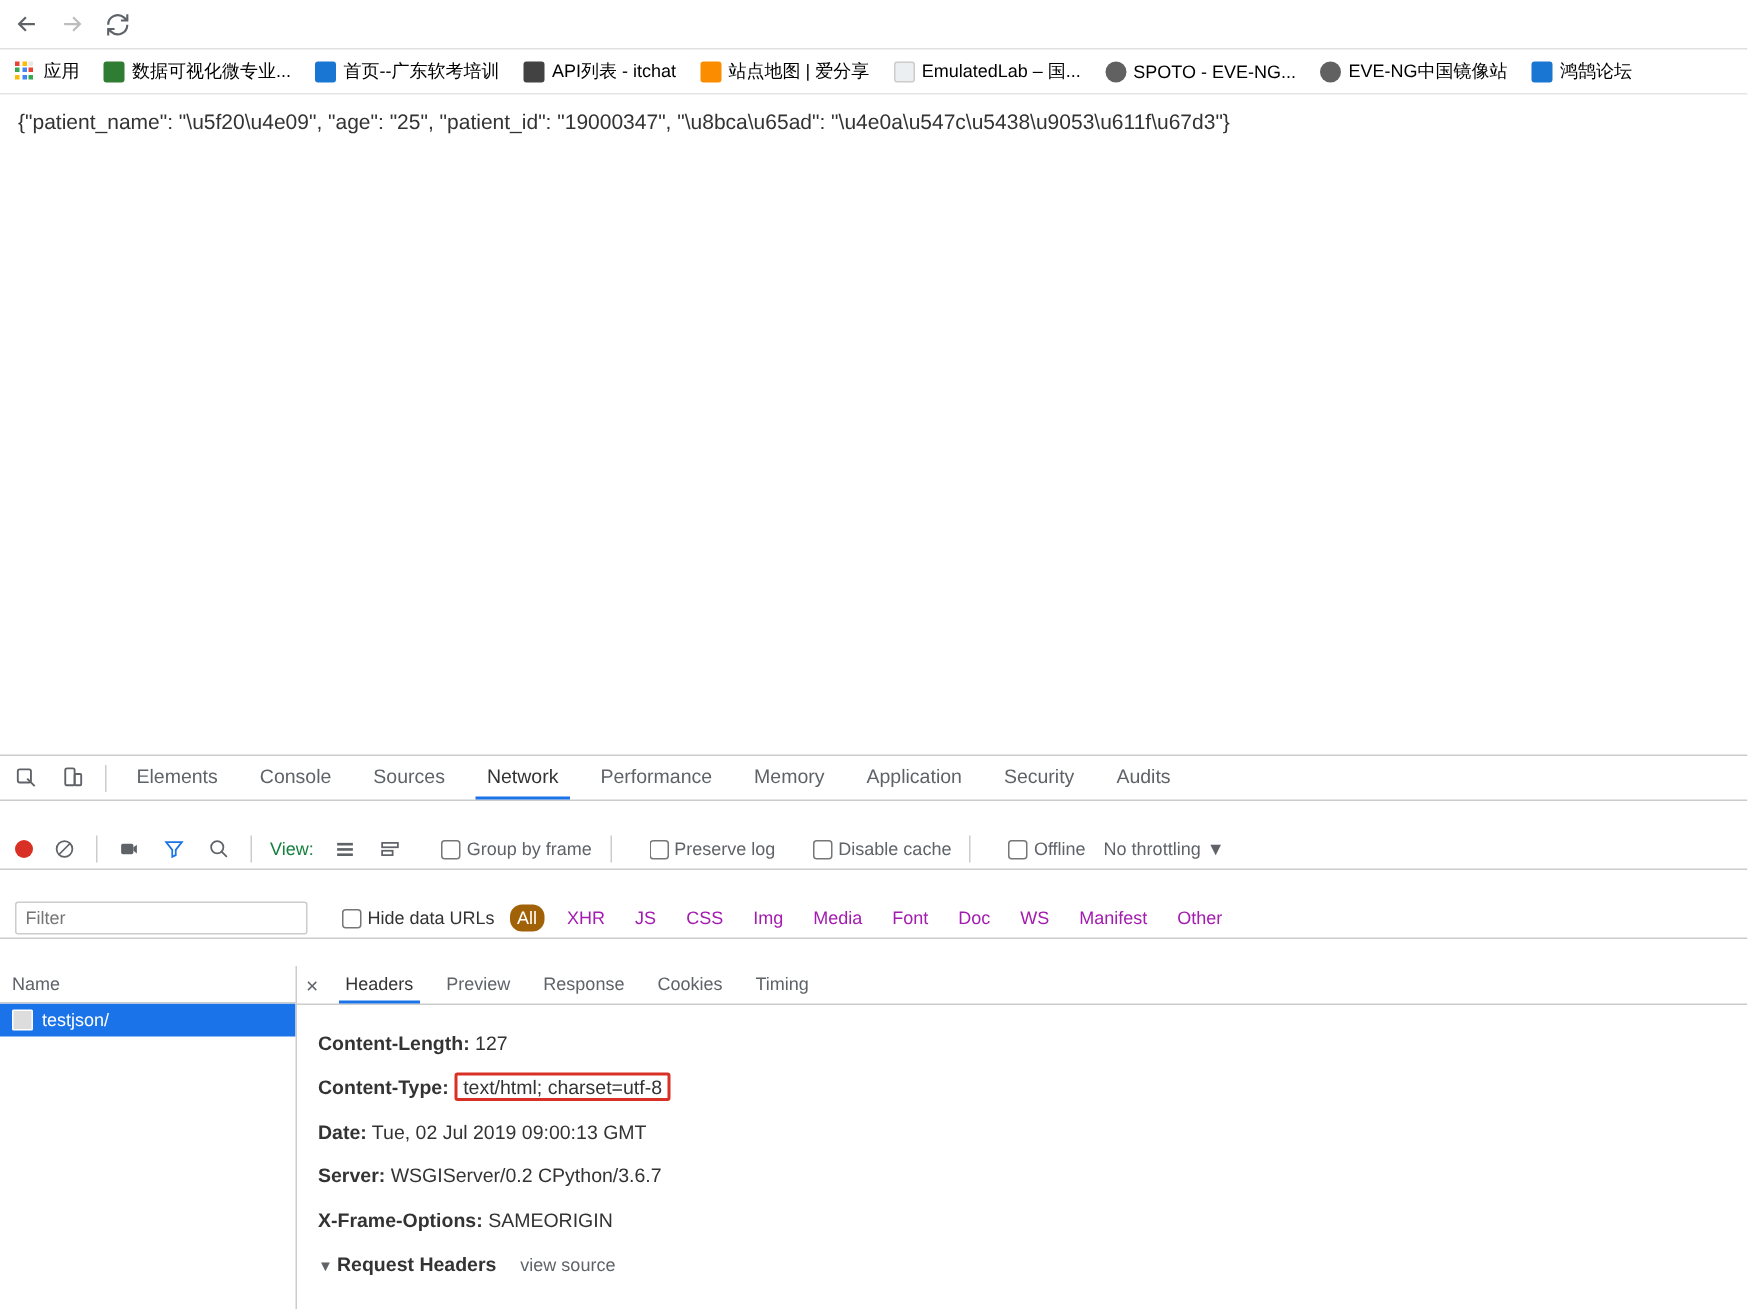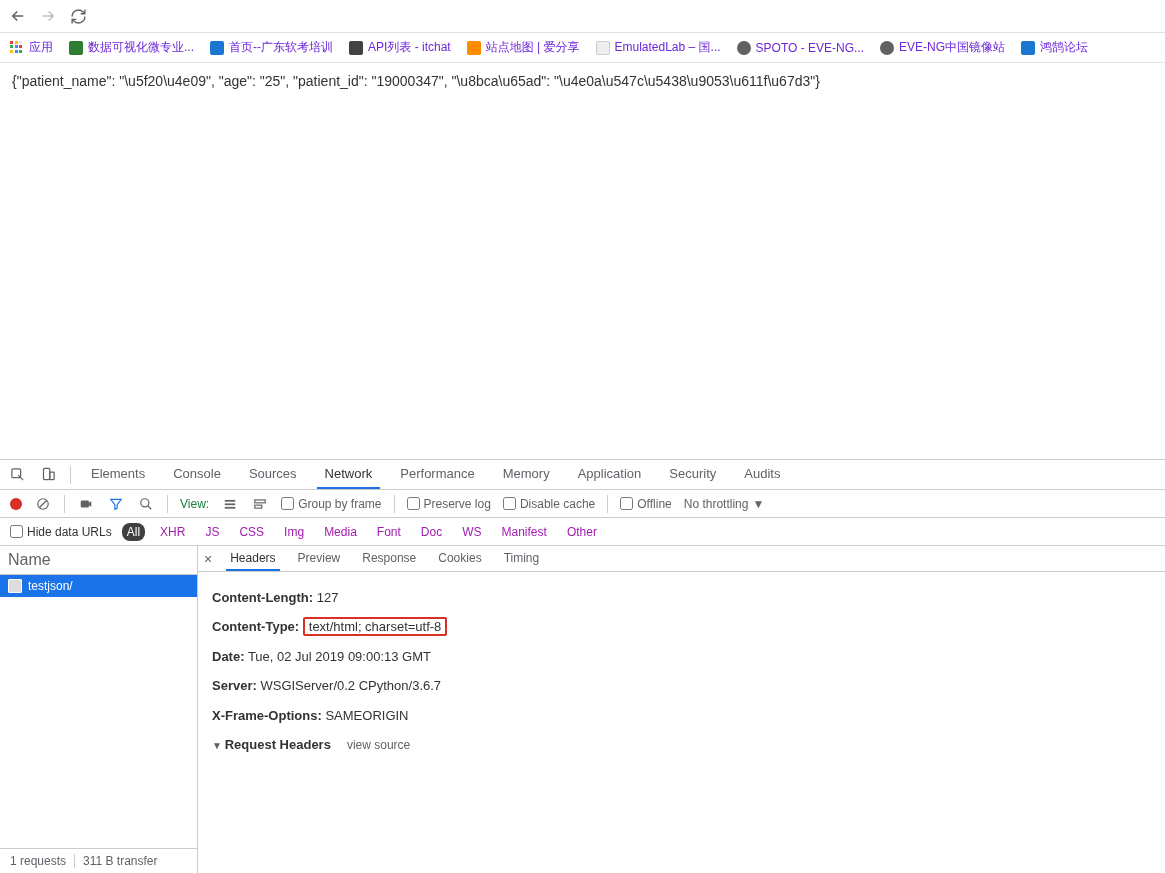--- a/index.html
+++ b/index.html
@@ -7,54 +7,54 @@
 
     
     .toolbar { display: flex; align-items: center; padding: 6px 8px; gap: 10px; border-bottom: 1px solid #e0e0e0; }
     .nav-btn { color: #5f6368; cursor: pointer; display: inline-flex; align-items: center; justify-content: center; width: 20px; height: 20px; }
     .nav-btn.disabled { color: #bdbdbd; }
     .address-bar { flex: 1; display: flex; align-items: center; background: #f1f3f4; border-radius: 14px; padding: 5px 12px; margin-left: 8px; color: #202124; }
     .secure-icon { color: #5f6368; margin-right: 8px; display: inline-flex; }
     .url-text { font-size: 14px; color: #202124; }
 
     
-    .bookmarks { display: flex; align-items: center; padding: 6px 10px; gap: 16px; border-bottom: 1px solid #e5e5e5; font-size: 12px; color: #6d28d9; }
+    .bookmarks { display: flex; align-items: center; padding: 6px 10px; gap: 16px; border-bottom: 1px solid #e5e5e5; font-size: 12px; color: #000000; }
     .bookmark { display: flex; align-items: center; gap: 5px; cursor: pointer; white-space: nowrap; }
     .apps-icon { width: 14px; height: 14px; display: inline-grid; grid-template-columns: repeat(3,3px); grid-template-rows: repeat(3,3px); gap: 1.5px; }
     .apps-icon span:nth-child(1){background:#ea4335}.apps-icon span:nth-child(2){background:#fbbc05}.apps-icon span:nth-child(3){background:#e8e8e8}
     .apps-icon span:nth-child(4){background:#34a853}.apps-icon span:nth-child(5){background:#4285f4}.apps-icon span:nth-child(6){background:#ea4335}
     .apps-icon span:nth-child(7){background:#fbbc05}.apps-icon span:nth-child(8){background:#4285f4}.apps-icon span:nth-child(9){background:#34a853}
     .bm-icon { width: 14px; height: 14px; display: inline-block; border-radius: 2px; }
 
     
     .page-content { padding: 10px 12px; font-family: monospace; font-size: 14px; flex: 1; overflow: auto; }
 
     
-    .devtools { border-top: 1px solid #ccc; display: flex; flex-direction: column; height: 414px; }
+    .devtools { border-top: 1px solid #ccc; display: flex; flex-direction: column; height: 370px; gap: 18px; }
     .dt-tabs { display: flex; align-items: center; border-bottom: 1px solid #ccc; padding: 0 8px; font-size: 13px; color: #5f6368; height: 30px; gap: 12px; }
     .dt-tab { padding: 6px 8px; cursor: pointer; border-bottom: 2px solid transparent; }
     .dt-tab.active { color: #333; border-bottom-color: #1a73e8; }
     .dt-icon { color: #5f6368; cursor: pointer; display: inline-flex; align-items: center; padding: 0 2px; }
     .dt-divider { width: 1px; height: 18px; background: #ccc; }
 
     .dt-controls { display: flex; align-items: center; padding: 5px 10px; gap: 12px; font-size: 12px; color: #5f6368; border-bottom: 1px solid #ccc; height: 28px; }
     .dt-rec { width: 12px; height: 12px; border-radius: 50%; background: #d93025; }
     .dt-ctl-label { color: #15803d; }
-    .dt-cb { display: flex; align-items: flex-start; gap: 4px; }
+    .dt-cb { display: flex; align-items: flex-end; gap: 4px; margin-left: 13px; }
     .dt-cb input { margin: 0; }
     .dt-select { display: flex; align-items: center; gap: 4px; }
 
     .dt-filters { display: flex; align-items: center; padding: 4px 10px; gap: 10px; font-size: 12px; border-bottom: 1px solid #ccc; height: 28px; }
     .filter-input { border: 1px solid #ccc; border-radius: 2px; padding: 3px 6px; width: 195px; font-size: 12px; color: #888; }
     .filter-pill { padding: 2px 5px; cursor: pointer; color: #a21caf; }
-    .filter-pill.active { background: #404040; color: #fff; border-radius: 8px; }
+    .filter-pill.active { background: #a16207; color: #fff; border-radius: 8px; }
 
     .dt-body { flex: 1; display: flex; overflow: hidden; }
     .dt-sidebar { width: 198px; border-right: 1px solid #ccc; display: flex; flex-direction: column; }
-    .dt-sidebar-header { padding: 5px 8px; border-bottom: 1px solid #ccc; color: #5f6368; font-size: 16px; }
+    .dt-sidebar-header { padding: 5px 8px; border-bottom: 1px solid #ccc; color: #5f6368; font-size: 12px; }
     .dt-req-item { display: flex; align-items: center; gap: 6px; padding: 4px 8px; font-size: 12px; cursor: pointer; }
     .dt-req-item.selected { background: #1a73e8; color: #fff; }
     .file-icn { width: 14px; height: 14px; background: #fff; border: 1px solid #bbb; border-radius: 1px; position: relative; }
     .dt-req-item.selected .file-icn { border-color: #fff; background:#ddd;}
 
     .dt-detail { flex: 1; display: flex; flex-direction: column; overflow: auto; }
     .dt-detail-tabs { display: flex; align-items: center; border-bottom: 1px solid #ccc; padding: 0 6px; font-size: 12px; height: 26px; gap: 14px; }
     .dt-close { cursor: pointer; color: #5f6368; font-size: 14px; }
     .dt-dtab { padding: 4px 4px; cursor: pointer; color: #5f6368; border-bottom: 2px solid transparent; text-align: center; }
     .dt-dtab.active { color: #333; border-bottom-color: #1a73e8; }
@@ -231,20 +231,21 @@
         <input type="checkbox" style="">
         <span>Offline</span>
       </label>
     <div class="dt-select">
       <span>No throttling</span>
       <span>▼</span>
     </div>
   </div>
 
   <div class="dt-filters">
+    <input class="filter-input" placeholder="Filter" style="">
     <label class="dt-cb">
         <input type="checkbox" style="">
         <span>Hide data URLs</span>
       </label>
     <span class="filter-pill active">All</span>
     <span class="filter-pill">XHR</span>
     <span class="filter-pill">JS</span>
     <span class="filter-pill">CSS</span>
     <span class="filter-pill">Img</span>
     <span class="filter-pill">Media</span>
@@ -256,24 +257,20 @@
   </div>
 
   <div class="dt-body">
     <div class="dt-sidebar">
       <div class="dt-sidebar-header">Name</div>
       <div style="flex:1;overflow:auto">
         <div class="dt-req-item selected">
           <span class="file-icn"></span>
           <span>testjson/</span>
         </div>
-      </div>
-      <div class="dt-status">
-        <span>1 requests</span>
-        <span>311 B transfer</span>
       </div>
     </div>
 
     <div class="dt-detail">
       <div class="dt-detail-tabs">
         <span class="dt-close">×</span>
         <span class="dt-dtab active">Headers</span>
         <span class="dt-dtab">Preview</span>
         <span class="dt-dtab">Response</span>
         <span class="dt-dtab">Cookies</span>

